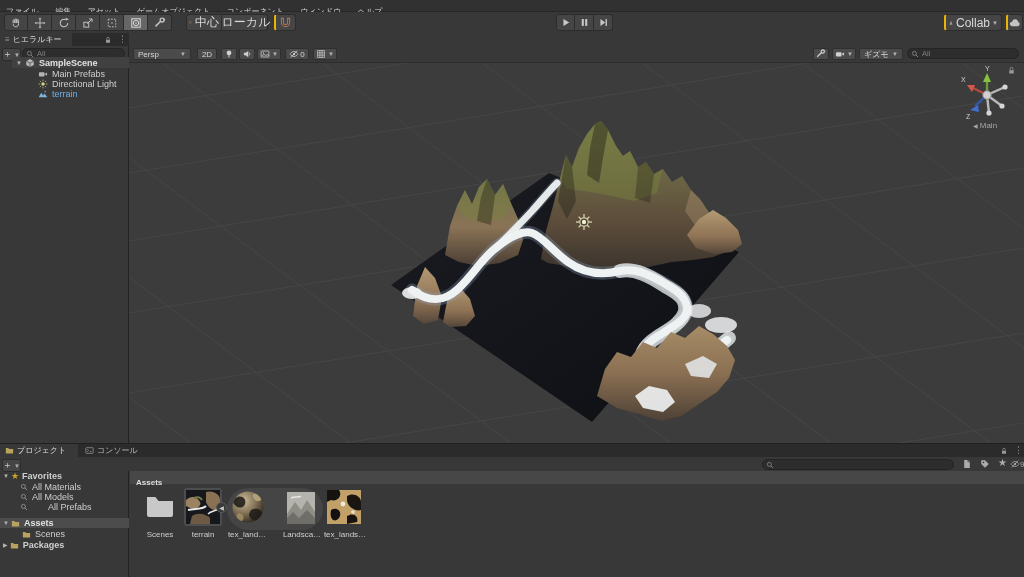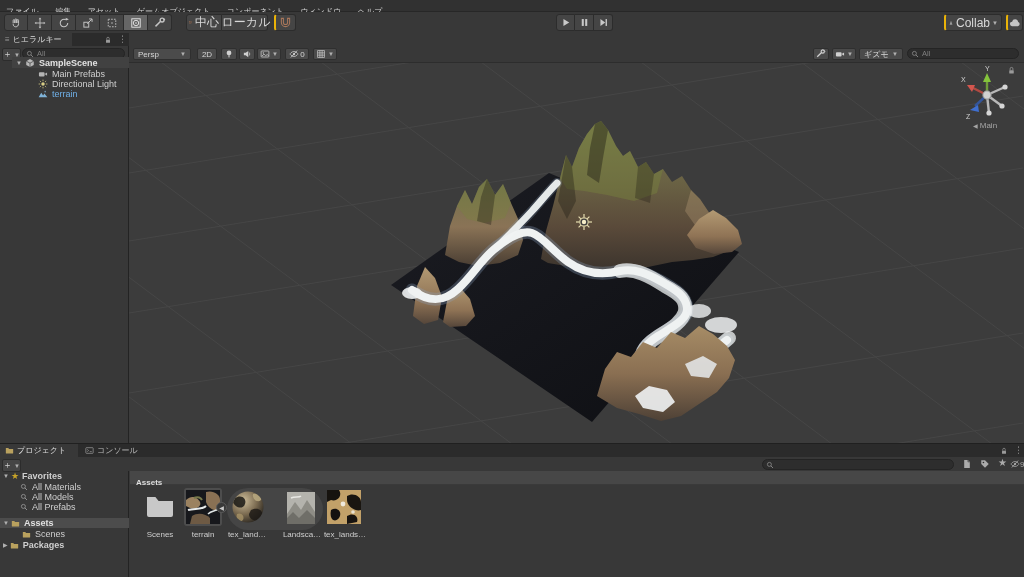--- a/index.html
+++ b/index.html
@@ -592,21 +592,21 @@
     <div class="prow" style="left:0;top:21px;width:129px">
       <svg width="8" height="8" color="#9a9a9a" style="margin-left:20px">
           <use href="#i-search"></use>
         </svg>
       <span style="margin-left:4px">All Models</span>
     </div>
     <div class="prow" style="left:0;top:31px;width:129px">
       <svg width="8" height="8" color="#9a9a9a" style="margin-left:20px">
           <use href="#i-search"></use>
         </svg>
-      <span style="margin-left:4px">All Prefabs</span>
+      <span style="margin-left:20px">All Prefabs</span>
     </div>
     <div class="prow" style="left:0;top:47px;width:129px;background:#4c4c4c">
       <span class="caret" style="margin-left:3px">▼</span>
       <svg width="9" height="9" color="#b9a15e" style="margin-left:2px">
           <use href="#i-folder"></use>
         </svg>
       <span style="margin-left:4px;font-weight:bold;color:#e0e0e0">Assets</span>
     </div>
     <div class="prow" style="left:0;top:58px;width:129px">
       <svg width="9" height="9" color="#b9a15e" style="margin-left:22px">

